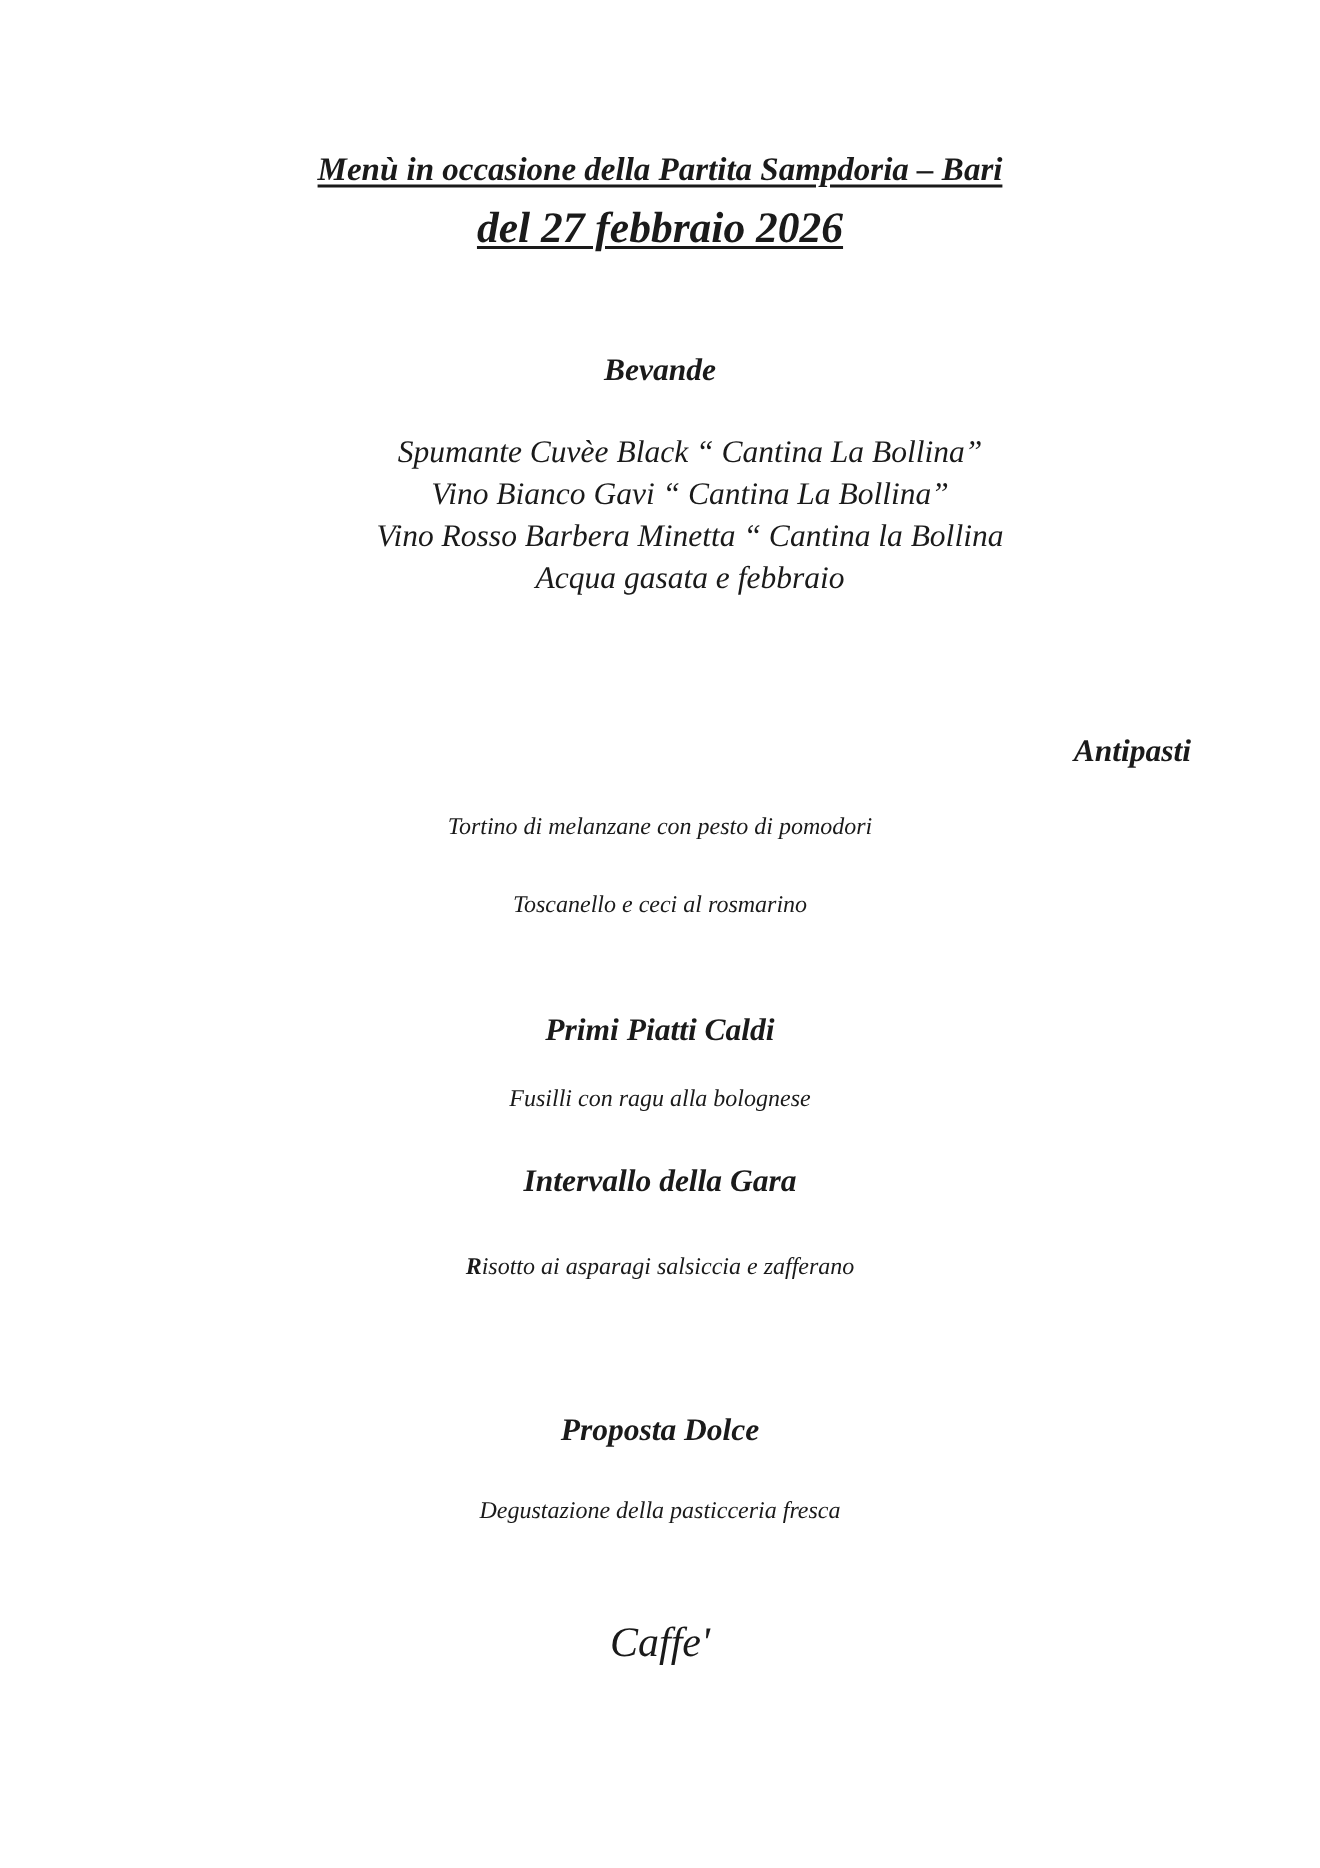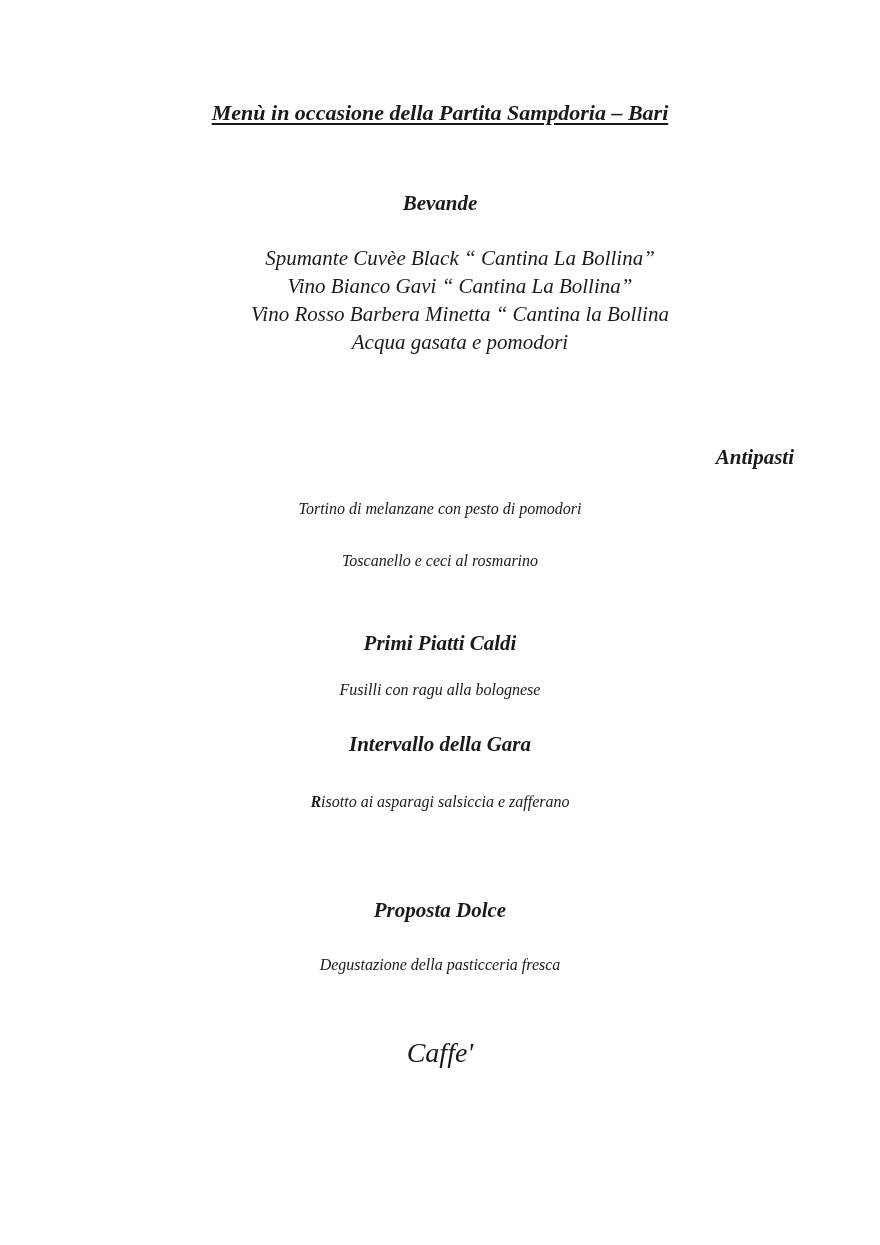--- a/index.html
+++ b/index.html
@@ -78,27 +78,30 @@
 </style>
 </head>
 <body>
 
 <div class="page">
   <div class="content">
 
     <div class="title-line1">
       <span class="underlined">Menù in occasione della Partita Sampdoria – Bari</span>
     </div>
+    <div class="title-line2">
+      <span class="underlined">del 27 febbraio 2026</span>
+    </div>
 
     <div id="bevande-heading" class="section-heading">Bevande</div>
     <div id="bevande-items">
       <div class="bev-line">Spumante Cuvèe Black “ Cantina La Bollina”</div>
       <div class="bev-line">Vino Bianco Gavi “ Cantina La Bollina”</div>
       <div class="bev-line">Vino Rosso Barbera Minetta “ Cantina la Bollina</div>
-      <div class="bev-line">Acqua gasata e pomodori</div>
+      <div class="bev-line">Acqua gasata e febbraio</div>
     </div>
 
     <div id="antipasti-heading" class="section-heading">Antipasti</div>
     <div id="antipasti-item1" class="menu-item">Tortino di melanzane con pesto di pomodori</div>
     <div id="antipasti-item2" class="menu-item">Toscanello e ceci al rosmarino</div>
 
     <div id="primi-heading" class="section-heading">Primi Piatti Caldi</div>
     <div id="primi-item1" class="menu-item">Fusilli con ragu alla bolognese</div>
     <div id="interval-heading" class="section-heading">Intervallo della Gara</div>
     <div id="primi-item2" class="menu-item"><span class="bold-initial">R</span><span>isotto ai asparagi salsiccia e zafferano</span></div>

